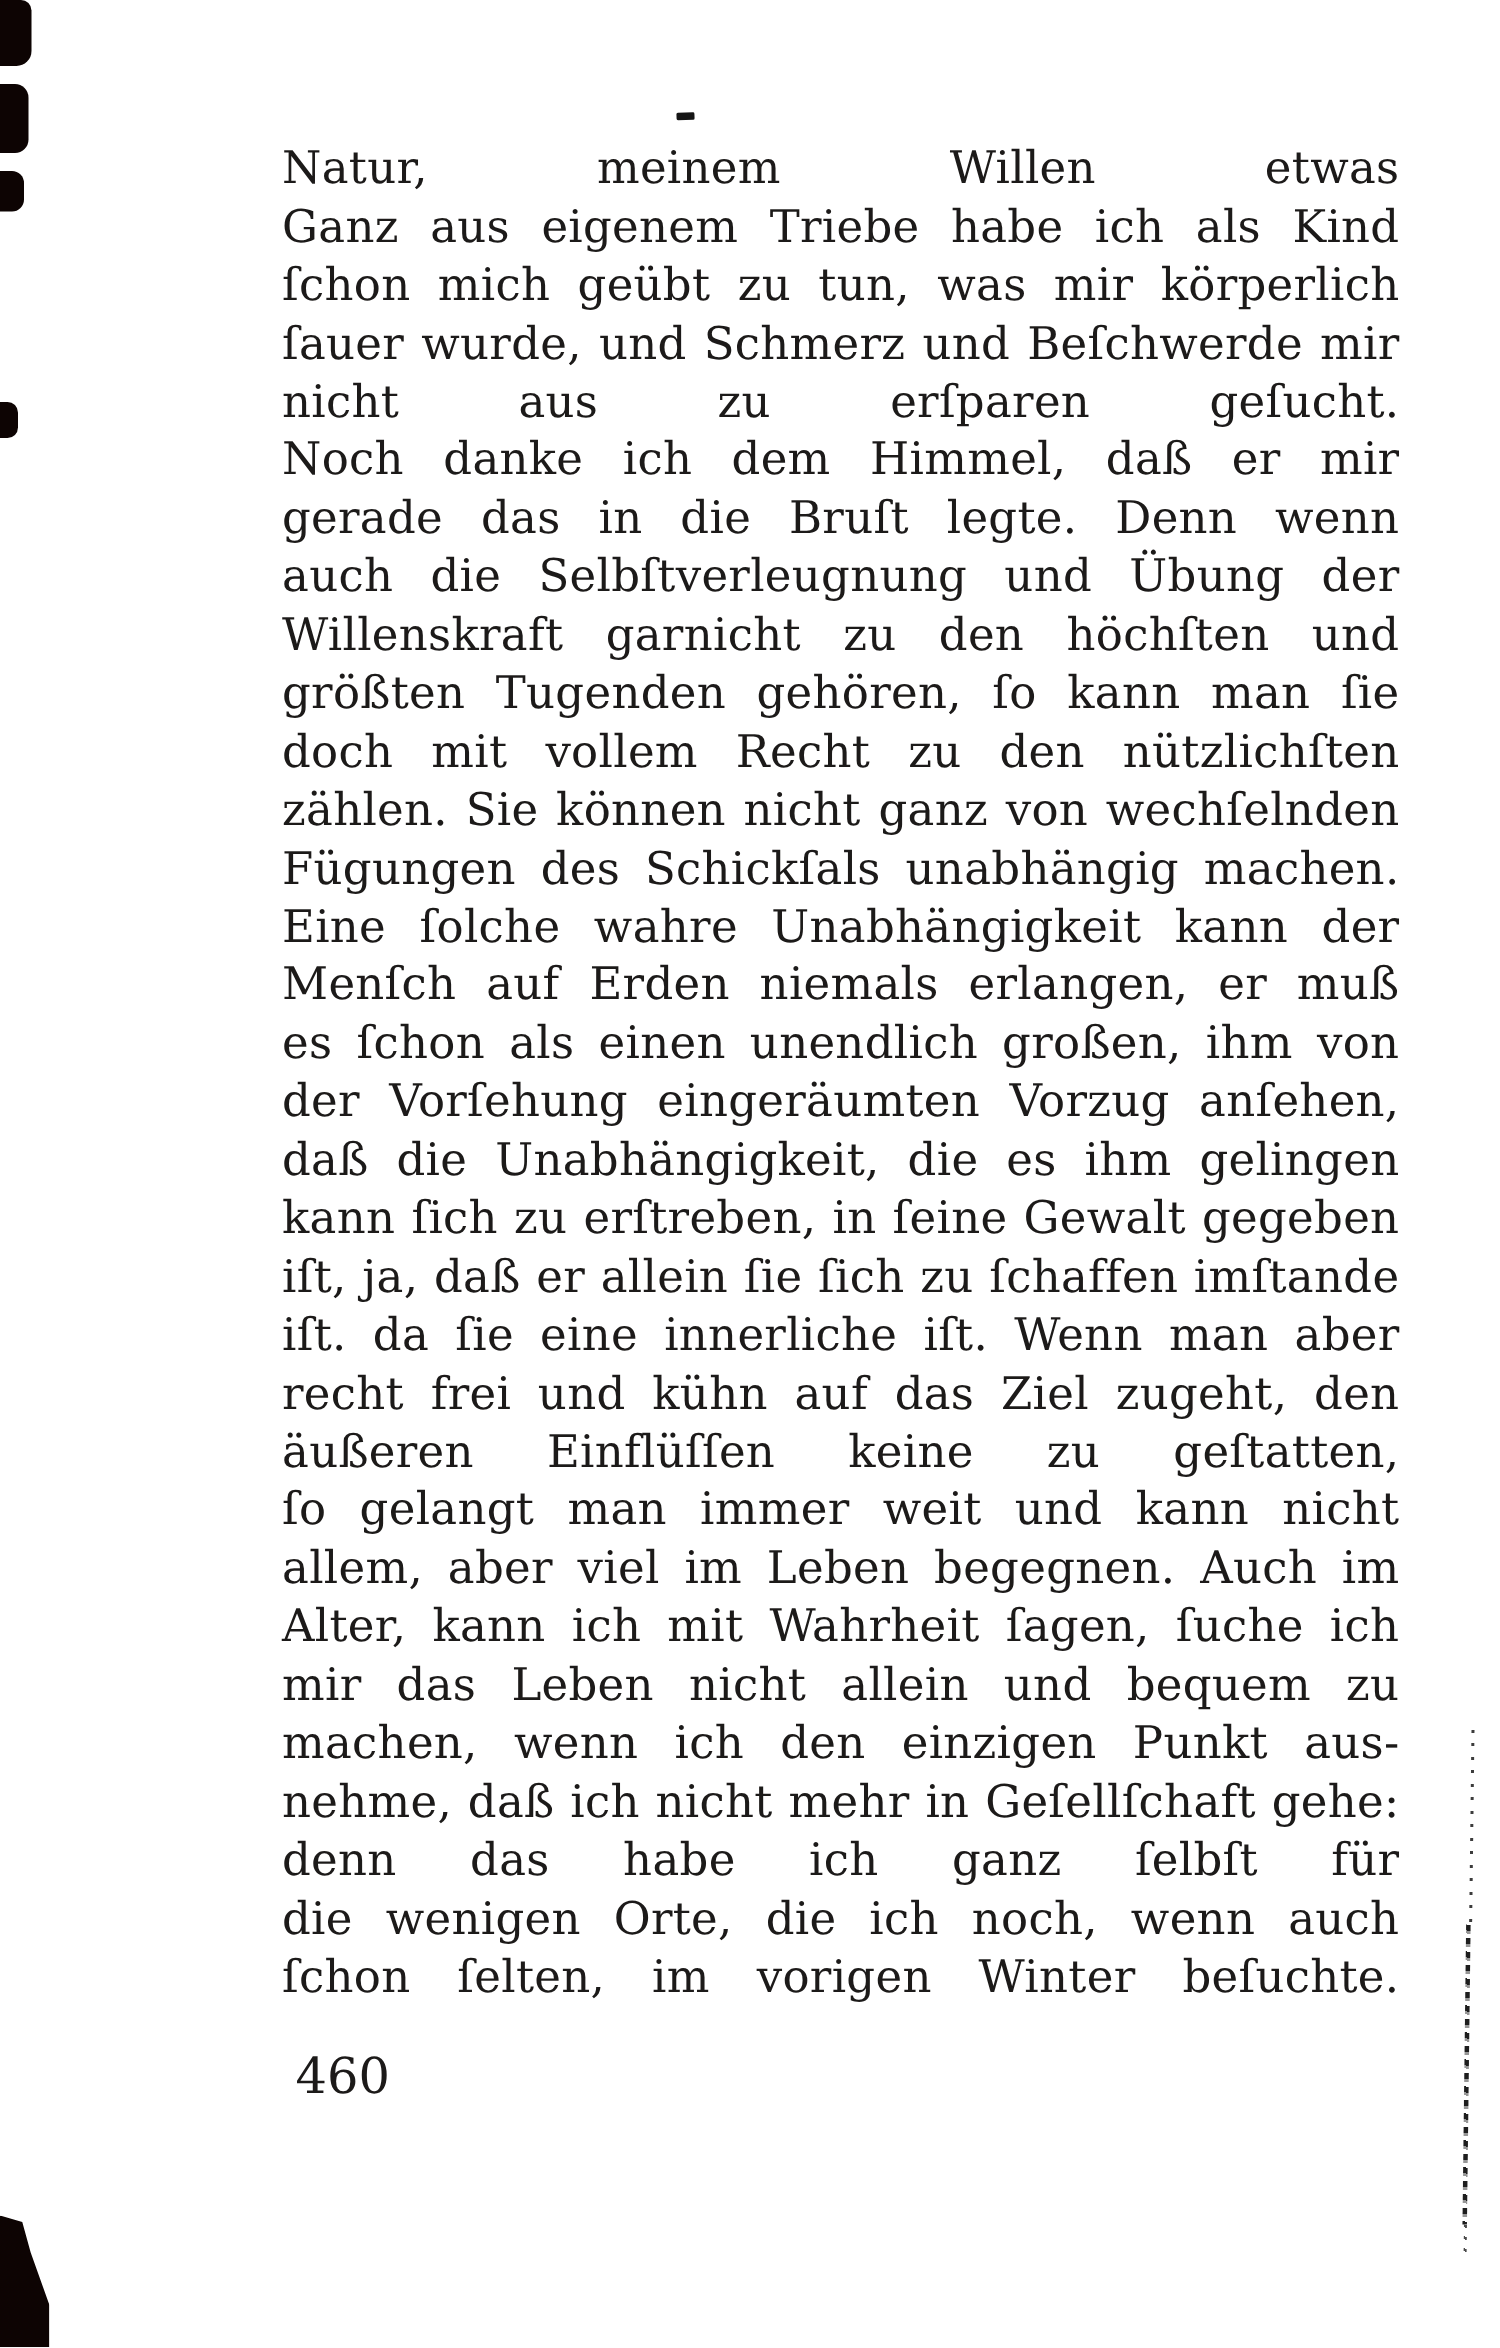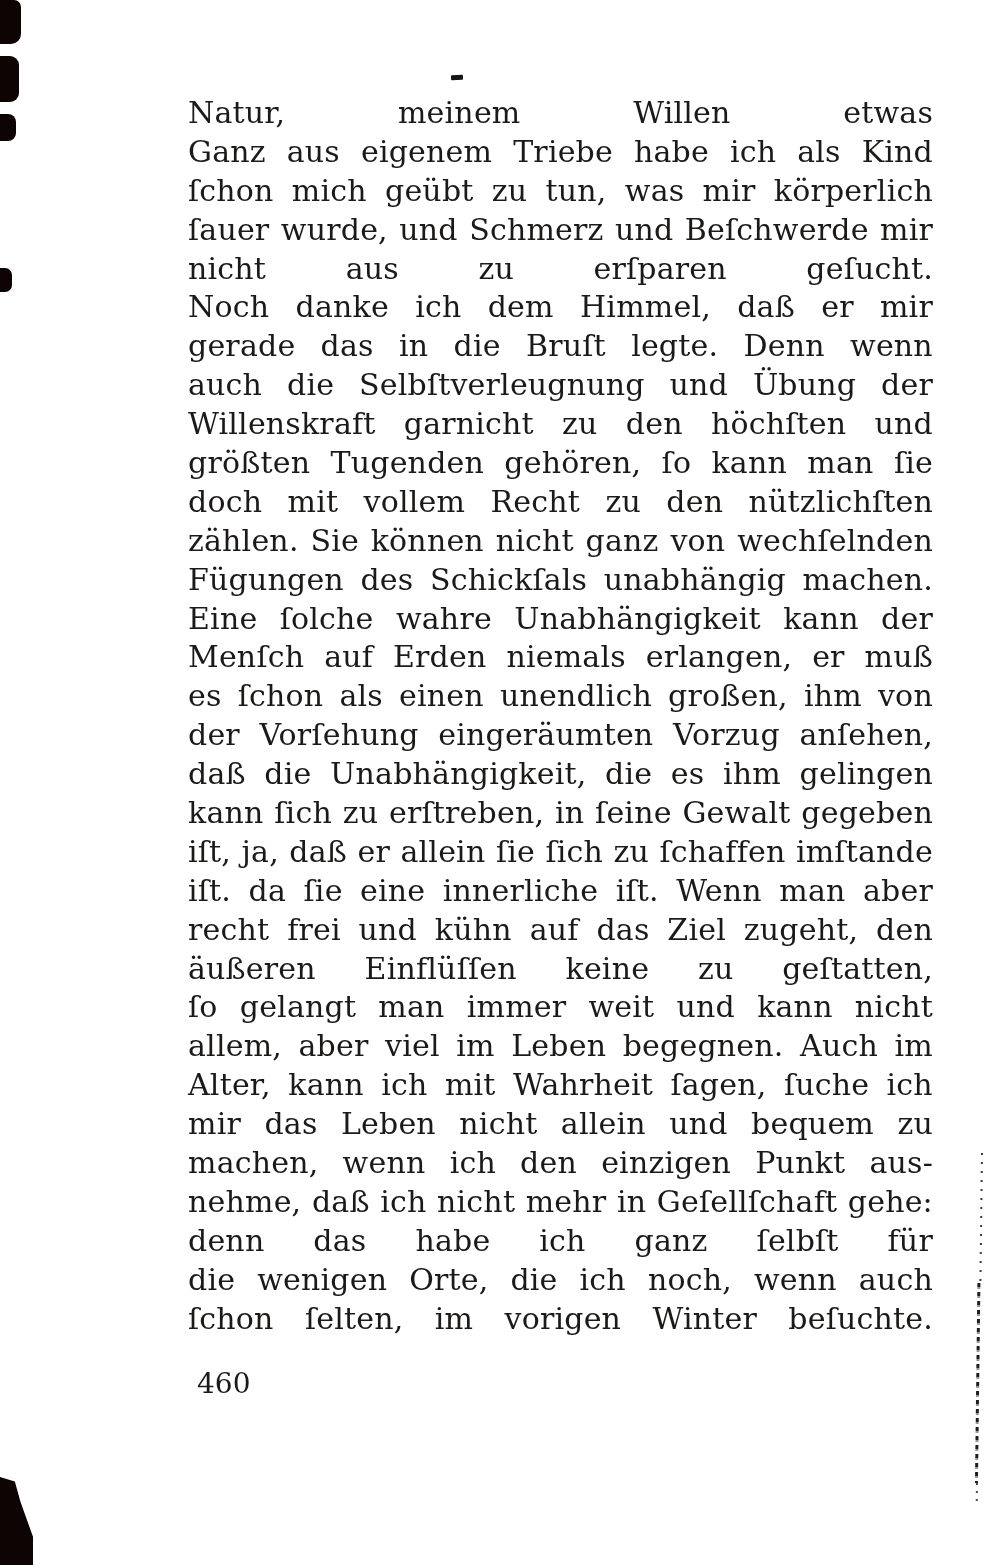--- a/index.html
+++ b/index.html
@@ -27,21 +27,21 @@
     font-size: 30px;
     color: var(--ink, #1c1a19);
     letter-spacing: 0.2px;
     white-space: pre;
   }
   .line span { display: inline-block; }
   .pagenum {
     position: absolute;
     left: 197px;
     top: 1366px;
-    font-size: 28px;
+    font-size: 33px;
     line-height: 36px;
     color: var(--ink, #1c1a19);
   }
   
   .top-dash {
     position: absolute;
     left: 451px;
     top: 75px;
     width: 12px;
     height: 5px;

